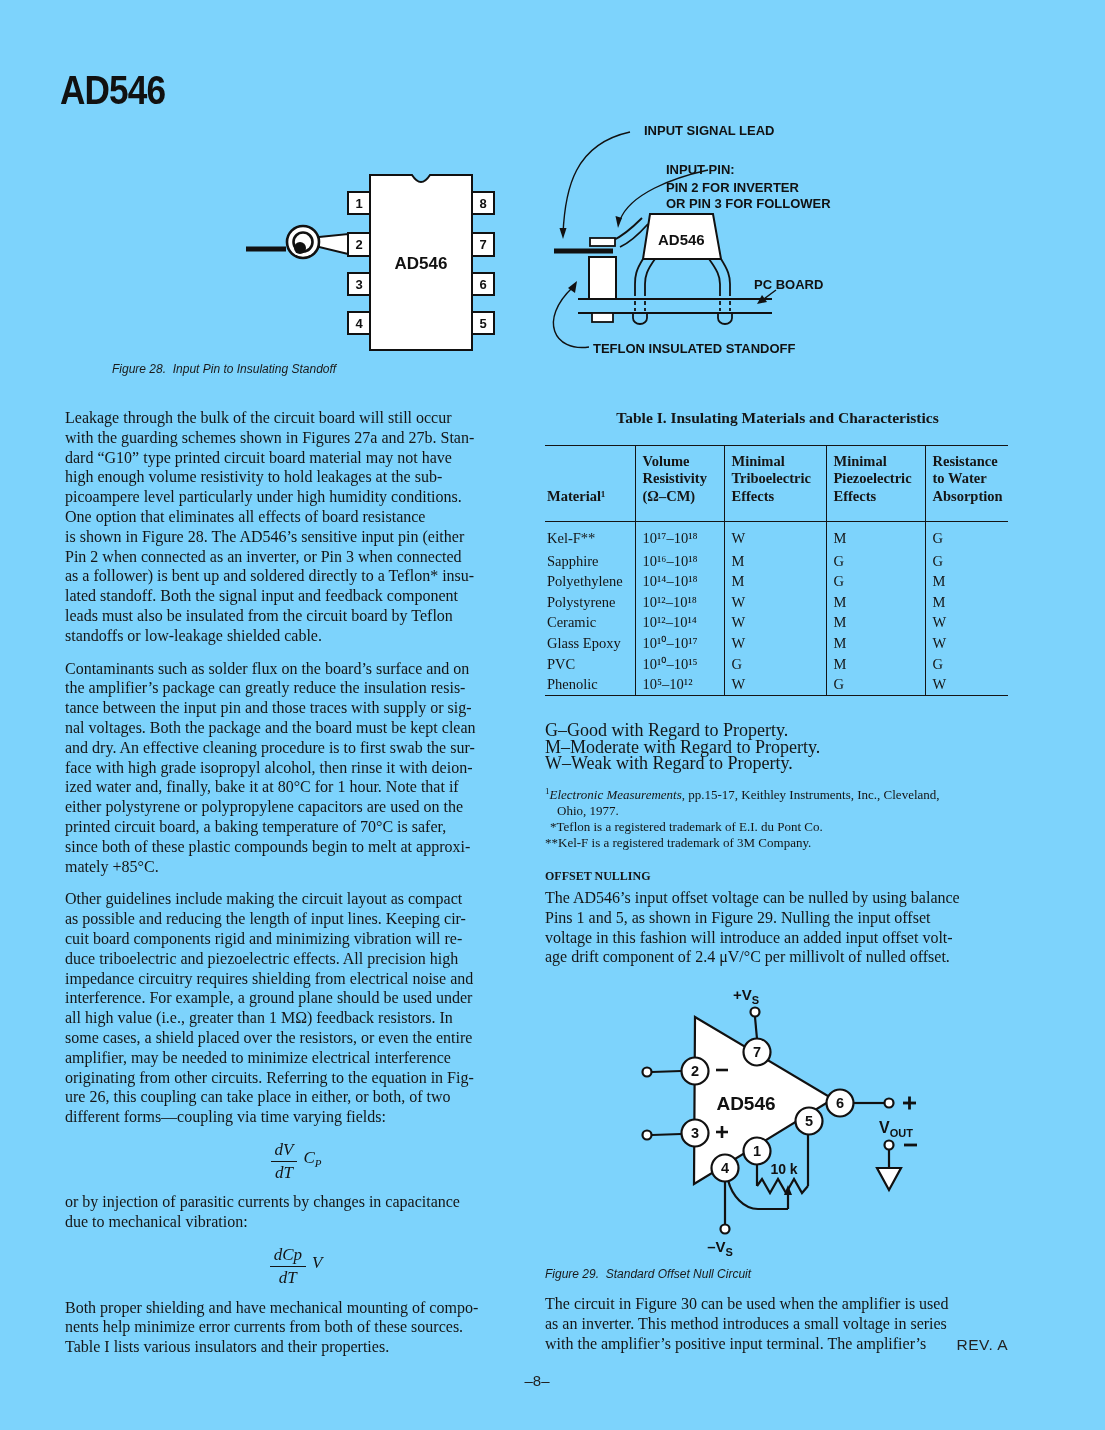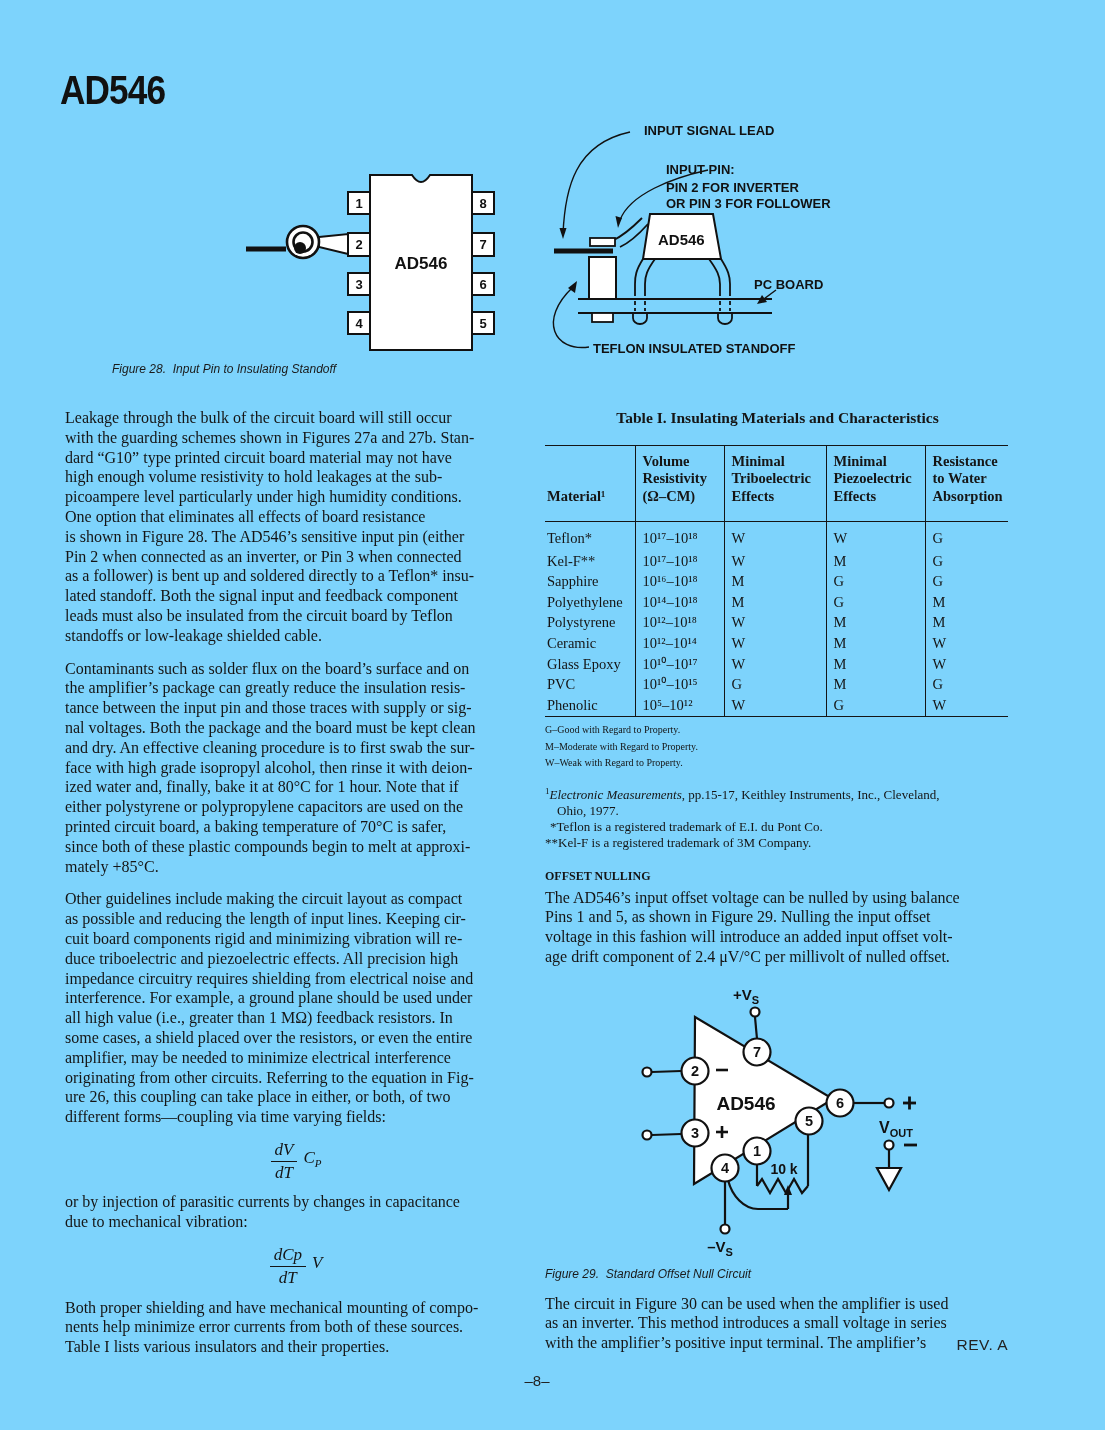--- a/index.html
+++ b/index.html
@@ -27,21 +27,21 @@
   .dtable th,.dtable td{text-align:left;vertical-align:bottom;padding:0 2px 0 7px;}
   .dtable thead tr{border-top:1.5px solid #151515;border-bottom:1.5px solid #151515;}
   .dtable tbody{border-bottom:1.5px solid #151515;}
   .dtable th{font-weight:bold;white-space:pre-line;line-height:17.5px;padding-top:7px;padding-bottom:16px;}
   .dtable td{height:20.6px;vertical-align:middle;}
   .dtable .vrule{border-left:1.3px solid #151515;}
   .dtable col.c0{width:90px}.dtable col.c1{width:89px}.dtable col.c2{width:102px}
   .dtable col.c3{width:99px}.dtable col.c4{width:83px}
   .dtable tbody tr:first-child td{padding-top:5px;height:24px;}
   .dtable td:first-child,.dtable th:first-child{padding-left:2px;}
-  .legend{font-size:10px;line-height:16.5px;margin-top:5px;white-space:pre-line;}
+  .legend{font-size:18px;line-height:16.5px;margin-top:26px;white-space:pre-line;}
   .footnotes{font-size:13px;line-height:16px;margin-top:11px;}
   .footnotes sup{font-size:9px;}
   .fn-indent{padding-left:12px;}
   .fn-star{padding-left:5px;}
   .sec-head{font-weight:bold;font-size:12px;margin:16px 0 1px 0;}
   .fig29-wrap{margin:14px 0 0 55px;width:420px;height:280px;}
   .footer-page{position:absolute;left:0;top:1372px;width:1074px;text-align:center;
                font-family:"Liberation Sans",sans-serif;font-size:15px;color:#222;}
   .footer-rev{position:absolute;left:900px;top:1336px;width:108px;text-align:right;
               font-family:"Liberation Sans",sans-serif;font-size:15.5px;letter-spacing:.5px;color:#222;}
@@ -219,27 +219,20 @@
           <th class="vrule">Minimal
 Piezoelectric
 Effects</th>
           <th class="vrule">Resistance
 to Water
 Absorption</th>
         </tr>
       </thead>
       <tbody>
         <tr>
-            <td>Teflon*</td>
-            <td class="vrule">10¹⁷–10¹⁸</td>
-            <td class="vrule">W</td>
-            <td class="vrule">W</td>
-            <td class="vrule">G</td>
-          </tr>
-        <tr>
             <td>Kel-F**</td>
             <td class="vrule">10¹⁷–10¹⁸</td>
             <td class="vrule">W</td>
             <td class="vrule">M</td>
             <td class="vrule">G</td>
           </tr>
         <tr>
             <td>Sapphire</td>
             <td class="vrule">10¹⁶–10¹⁸</td>
             <td class="vrule">M</td>

